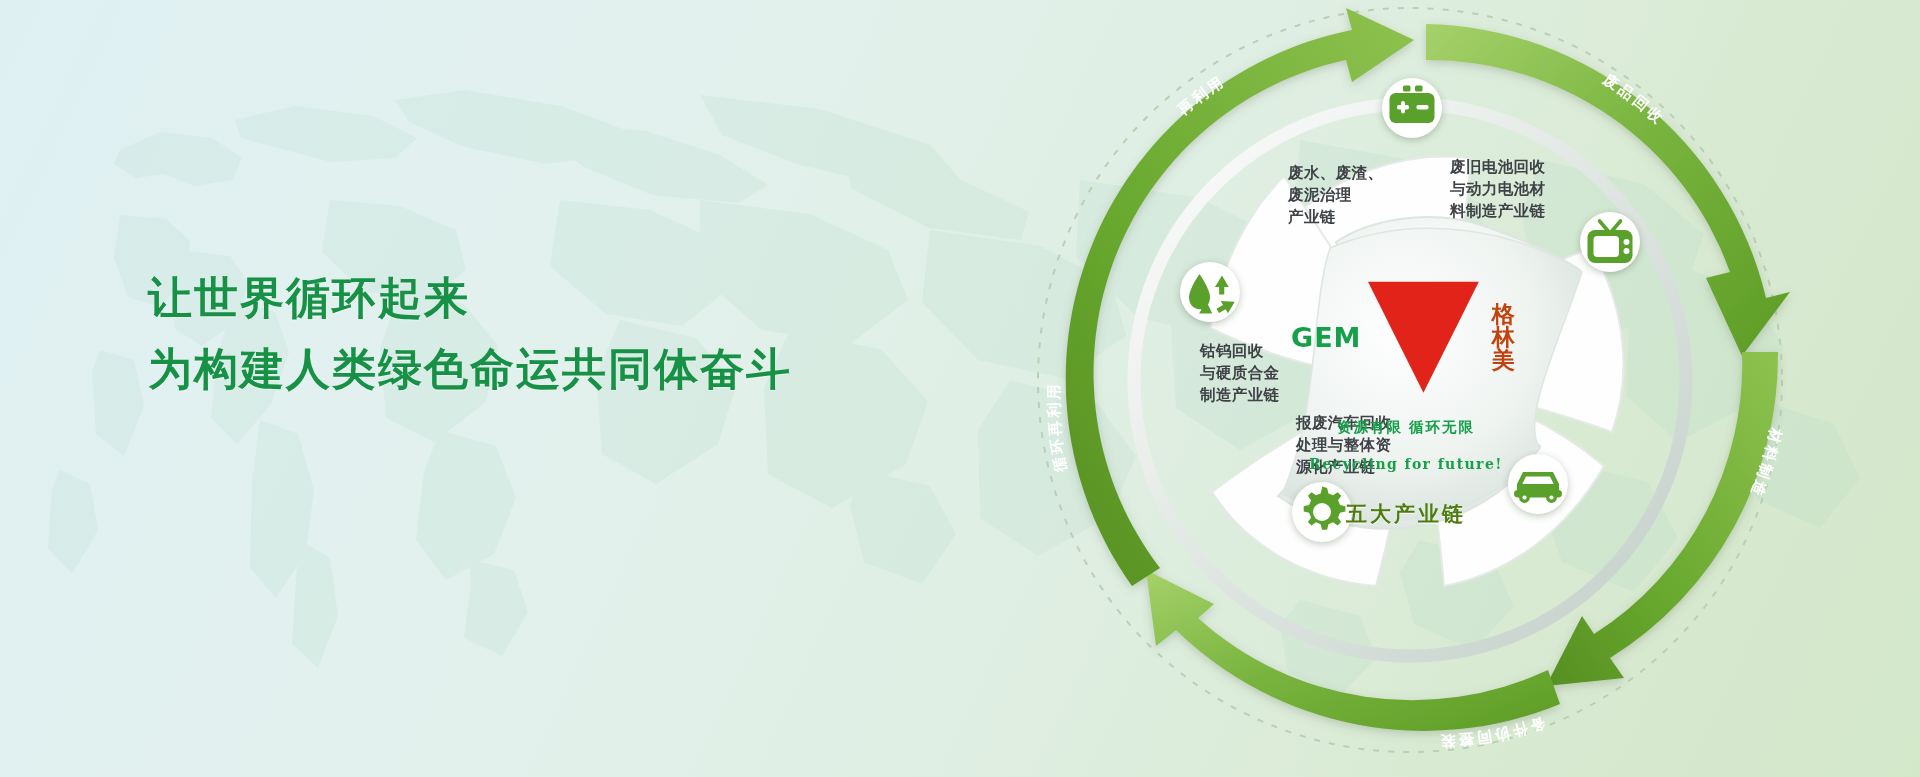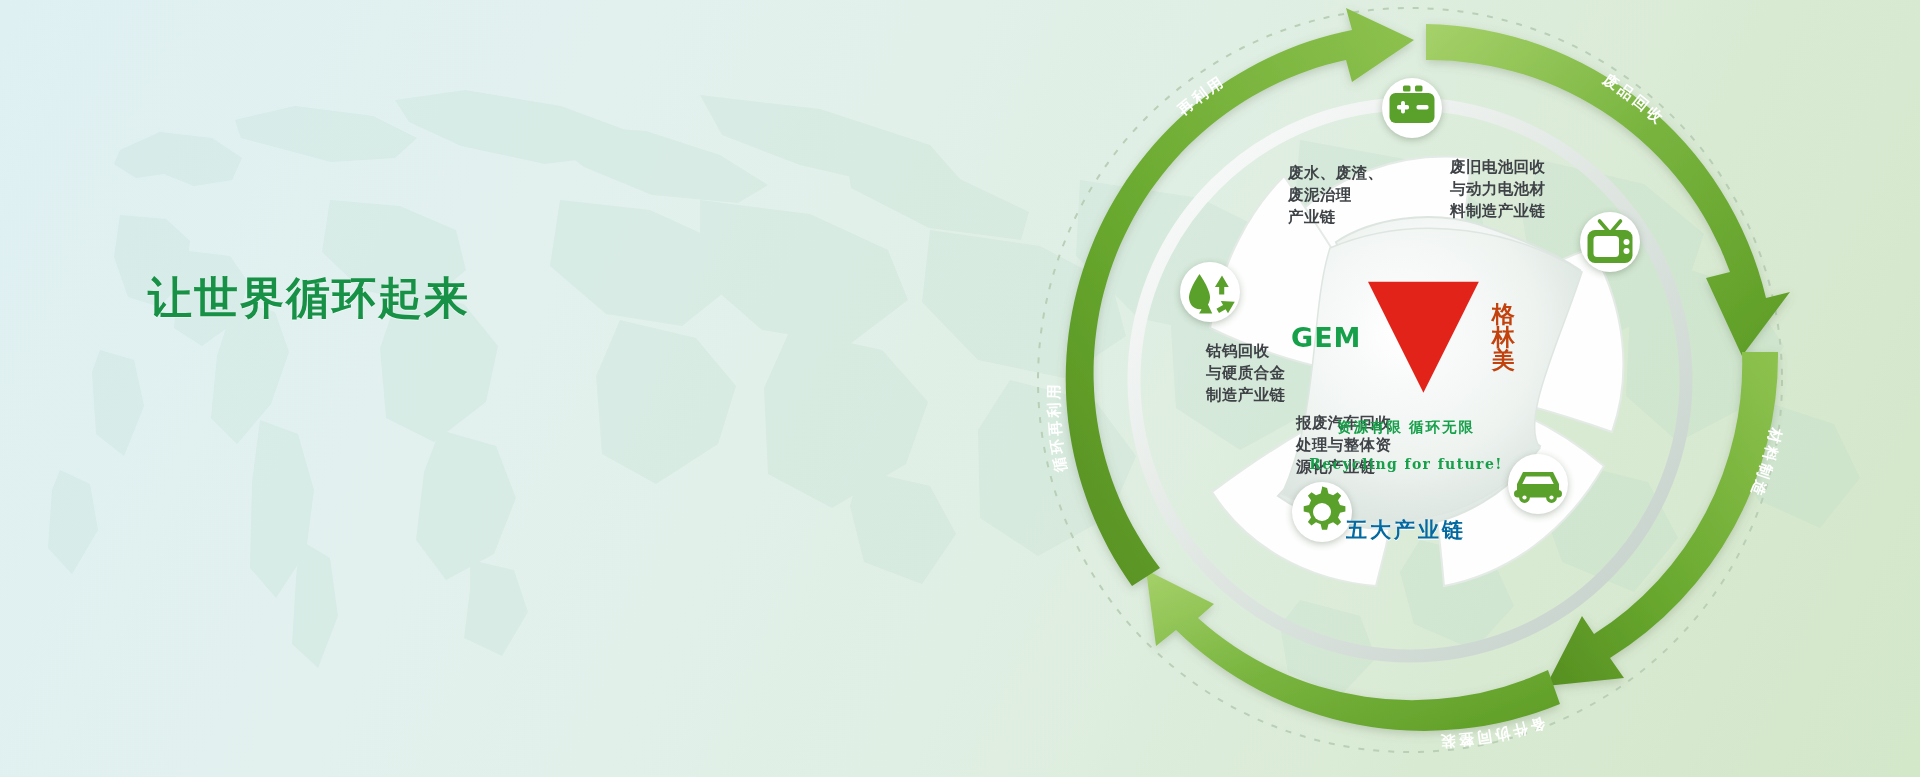--- a/index.html
+++ b/index.html
@@ -47,21 +47,21 @@
     font-size:27px; font-weight:800; color:#17a04a; letter-spacing:1px;
     font-family:"DejaVu Sans",sans-serif; line-height:1;
   }
   #gem-cn{ font-size:23px; font-weight:800; color:#c2410c; letter-spacing:1px; line-height:1; }
   #slogan-cn{ margin-top:11px; font-size:14.5px; font-weight:700; color:#17a04a; letter-spacing:2px; }
   #slogan-en{
     margin-top:19px; font-size:14px; font-weight:700; color:#17a04a; letter-spacing:1.4px;
     font-family:"DejaVu Serif",serif;
   }
   #center-title{
-    margin-top:44px; font-size:21px; font-weight:800; color:#0369a1;
+    margin-top:28px; font-size:21px; font-weight:800; color:#4d7c0f;
     letter-spacing:3px; text-shadow:0 1px 0 #fff;
   }
   .arc-text{ font-size:15px; font-weight:700; fill:#ffffff; letter-spacing:3px; }
 </style>
 </head>
 <body>
 
 <div id="map-layer">
   <svg viewBox="0 0 1920 777" preserveAspectRatio="xMidYMid slice">
     <g fill="#a8cfc0" opacity="0.55">
@@ -98,20 +98,21 @@
       <path d="M1420 540 l72 18 22 48 -40 44 -60 -26 -14 -52z"></path>
       <path d="M1300 600 l60 16 16 42 -36 38 -52 -24 -8 -46z"></path>
       <path d="M100 350 l34 10 10 46 -20 50 -28 -22 -4 -62z"></path>
       <path d="M60 470 l30 14 8 46 -26 44 -24 -26 4 -58z"></path>
     </g>
   </svg>
 </div>
 
 <div id="headline">
   <div>让世界循环起来</div>
+  <div>为构建人类绿色命运共同体奋斗</div>
 </div>
 
 <div id="diagram">
 
   <svg viewBox="0 0 820 820">
     <defs>
       <linearGradient id="gOuter" x1="0" y1="0" x2="1" y2="1">
         <stop offset="0%" stop-color="#a6d16a"></stop>
         <stop offset="45%" stop-color="#79b53f"></stop>
         <stop offset="100%" stop-color="#5d9c25"></stop>
@@ -241,21 +242,21 @@
 
   <div class="seglabel" style="left:450px; top:176px; width:134px;">废旧电池回收
 与动力电池材
 料制造产业链</div>
 
 
   <div class="seglabel" style="left:296px; top:432px; width:138px;">报废汽车回收
 处理与整体资
 源化产业链</div>
 
-  <div class="seglabel" style="left:206px; top:360px; width:134px;">钴钨回收
+  <div class="seglabel" style="left:200px; top:360px; width:134px;">钴钨回收
 与硬质合金
 制造产业链</div>
 
   
   <div class="badge" style="left:382px; top:98px;">
     <svg viewBox="0 0 40 40">
       <rect x="14" y="5" width="5" height="4" rx="1" fill="#5aa12c"></rect>
       <rect x="22" y="5" width="5" height="4" rx="1" fill="#5aa12c"></rect>
       <rect x="5" y="10" width="30" height="20" rx="4" fill="#5aa12c"></rect>
       <rect x="10" y="18" width="8" height="3" rx="1.2" fill="#fff"></rect>

